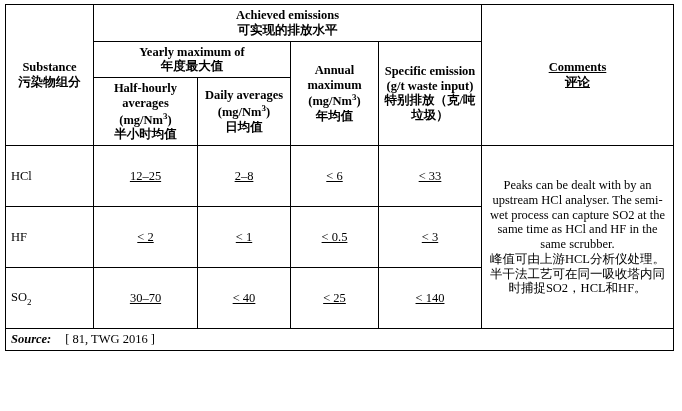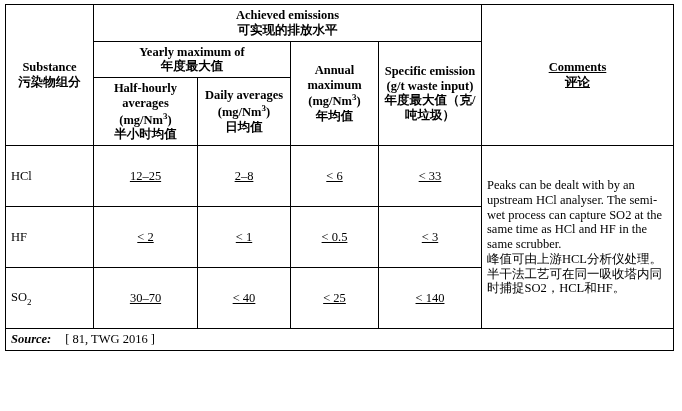--- a/index.html
+++ b/index.html
@@ -73,21 +73,21 @@
     font-size: 13px;
     height: 54px;
     margin-left: 34px;
   }
   .val {
     text-align: center;
     font-size: 13px;
     text-decoration: underline;
   }
   .comments-body {
-    text-align: left;
+    text-align: center;
     font-size: 12.2px;
     line-height: 1.3;
     vertical-align: top;
     padding: 6px 6px 6px 8px;
   }
   .comments-body .cn {
     display: block;
   }
   .source-row td {
     text-align: left;
@@ -146,21 +146,21 @@
           <span class="en">Yearly maximum of</span>
           <span class="cn">年度最大值</span>
         </td>
         <td class="hdr" rowspan="2">
           <span class="en">Annual maximum</span>
           <span class="en">(mg/Nm<sup>3</sup>)</span>
           <span class="cn">年均值</span>
         </td>
         <td class="hdr" rowspan="2">
           <span class="en">Specific emission (g/t waste input)</span>
-          <span class="cn">年度最大值（克/吨垃圾）</span>
+          <span class="cn">特别排放（克/吨垃圾）</span>
         </td>
       </tr>
 
       <tr>
         <td class="hdr">
           <span class="en">Half-hourly averages</span>
           <span class="en">(mg/Nm<sup>3</sup>)</span>
           <span class="cn">半小时均值</span>
         </td>
         <td class="hdr">

